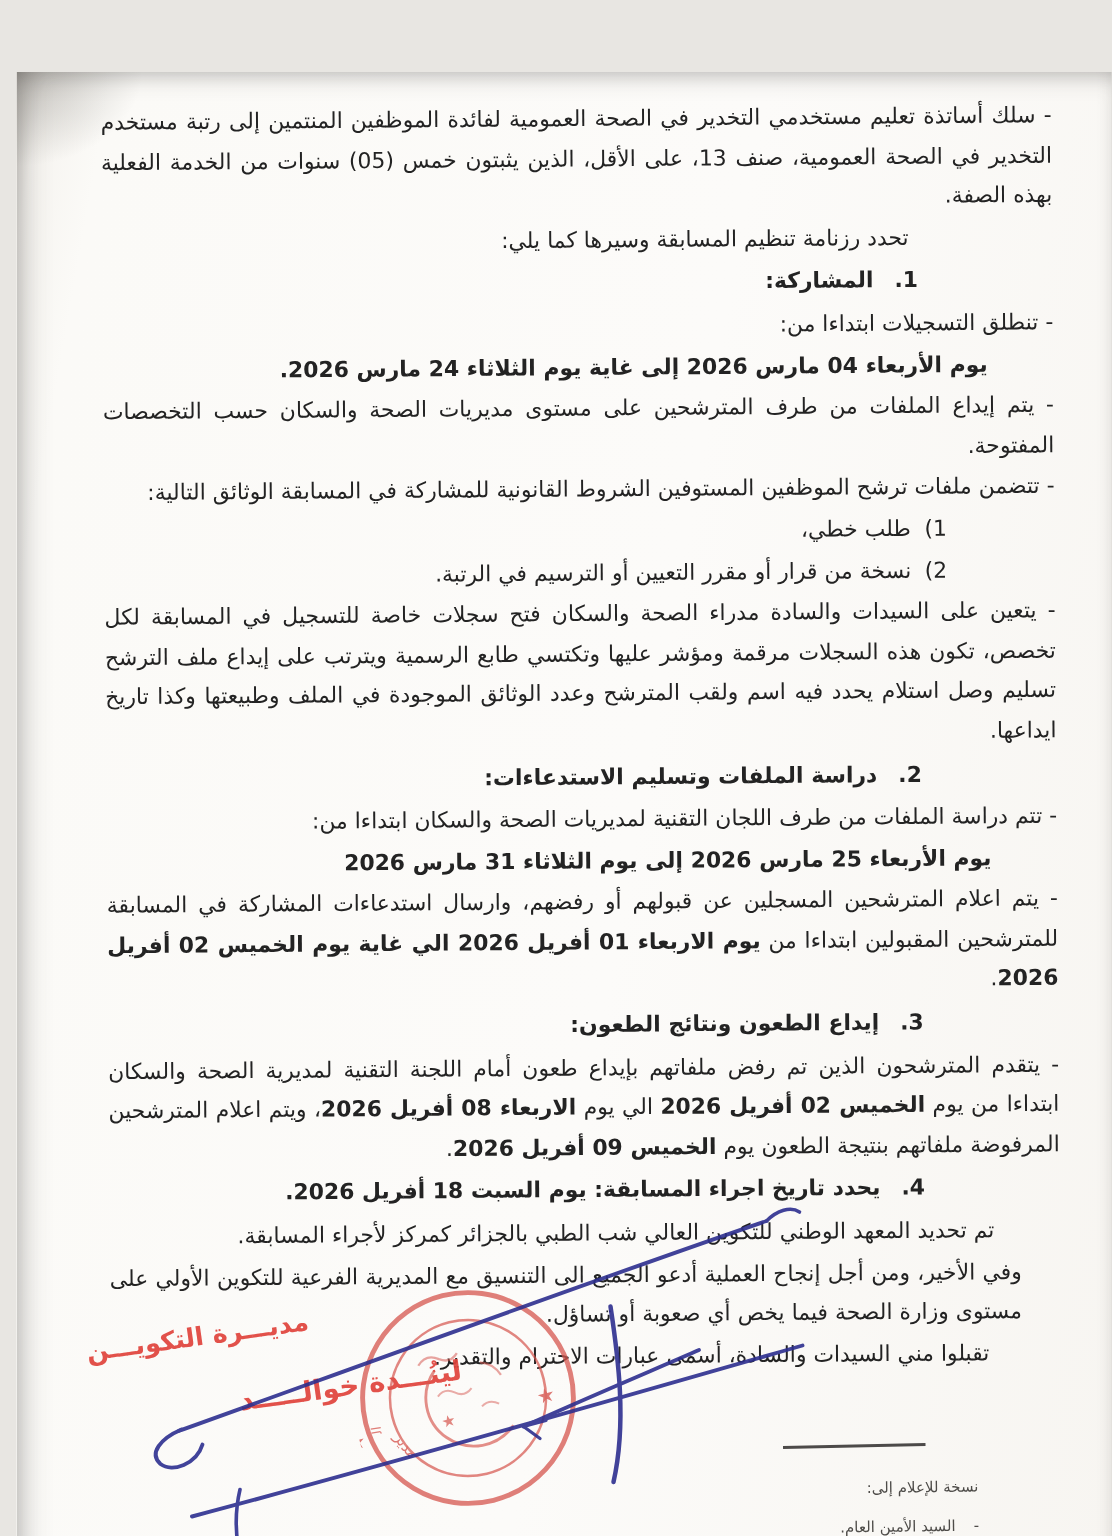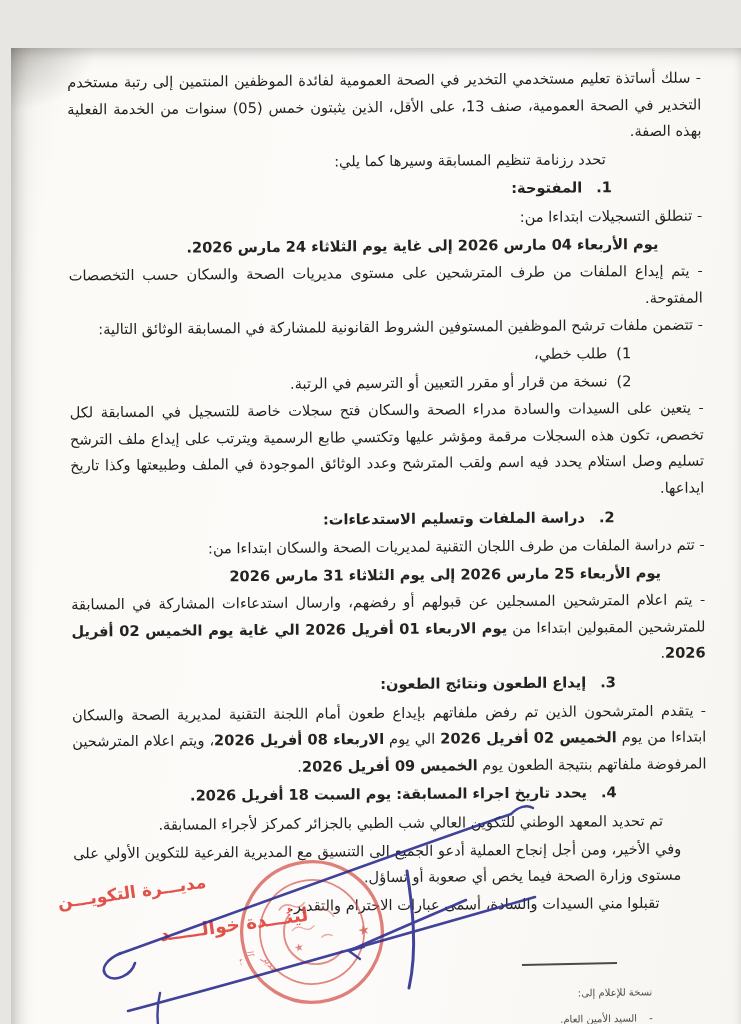--- a/index.html
+++ b/index.html
@@ -51,21 +51,21 @@
 
 <div class="sheet">
   <div class="corner-shade"></div>
 
   <div class="content">
 
     <div class="para"><span>- سلك أساتذة تعليم مستخدمي التخدير في الصحة العمومية لفائدة الموظفين المنتمين إلى رتبة مستخدم التخدير في الصحة العمومية، صنف 13، على الأقل، الذين يثبتون خمس (05) سنوات من الخدمة الفعلية بهذه الصفة.</span></div>
 
     <div class="para ind-a"><span>تحدد رزنامة تنظيم المسابقة وسيرها كما يلي:</span></div>
 
-    <div class="para head"><span class="num">1.</span><span>المفتوحة:</span></div>
+    <div class="para head"><span class="num">1.</span><span>المشاركة:</span></div>
 
     <div class="para"><span>- تنطلق التسجيلات ابتداءا من:</span></div>
 
     <div class="para date"><span>يوم الأربعاء 04 مارس 2026 إلى غاية يوم الثلاثاء 24 مارس 2026.</span></div>
 
     <div class="para"><span>- يتم إيداع الملفات من طرف المترشحين على مستوى مديريات الصحة والسكان حسب التخصصات المفتوحة.</span></div>
 
     <div class="para"><span>- تتضمن ملفات ترشح الموظفين المستوفين الشروط القانونية للمشاركة في المسابقة الوثائق التالية:</span></div>
 
     <div class="para item"><span class="num">1)</span><span>طلب خطي،</span></div>

